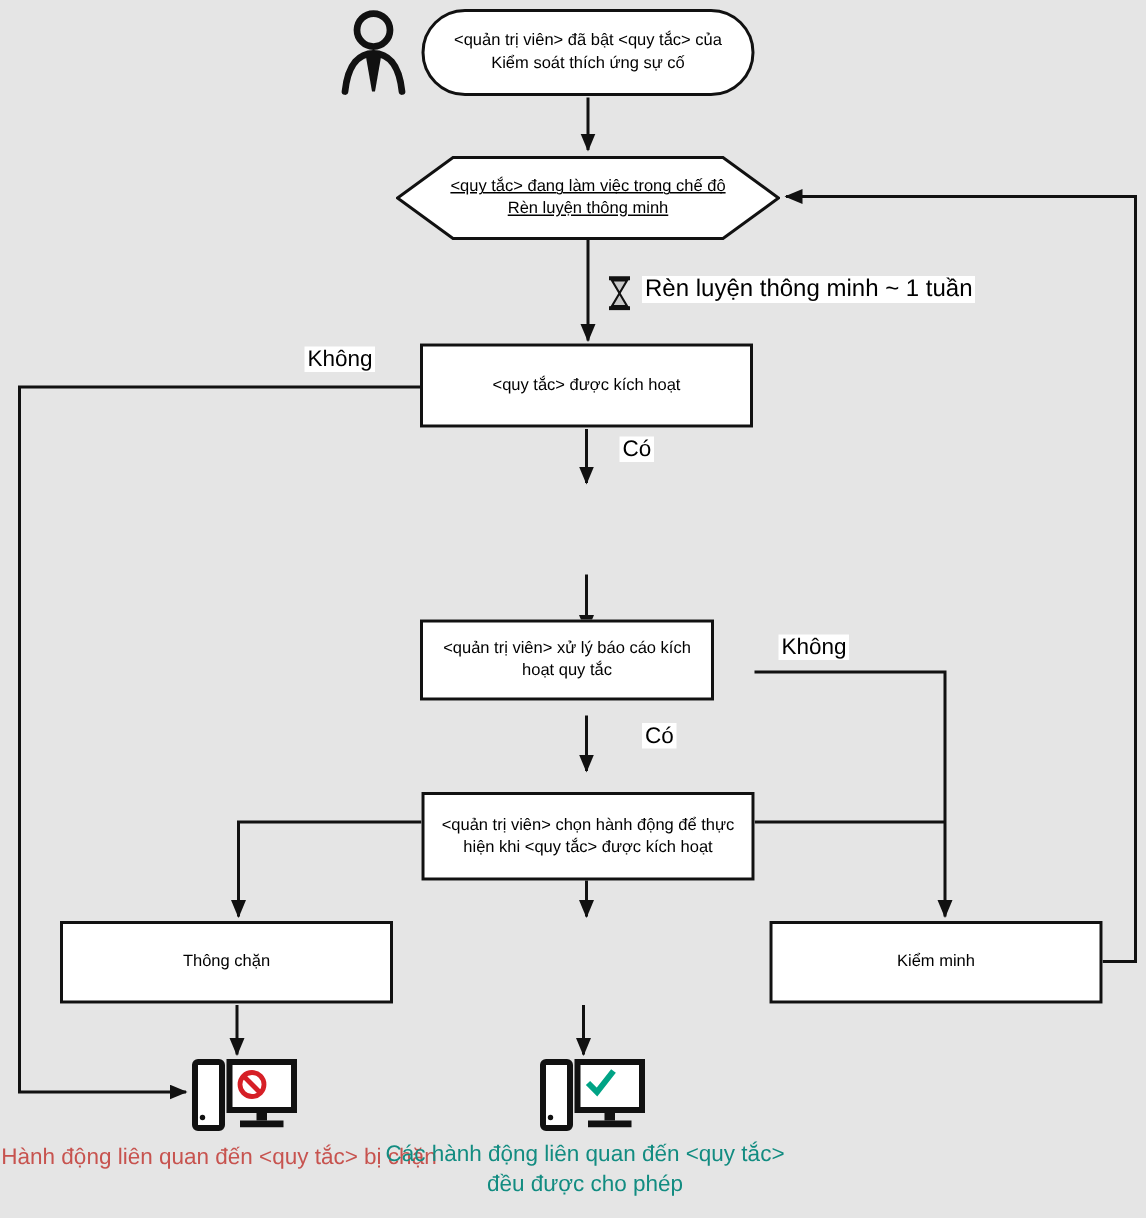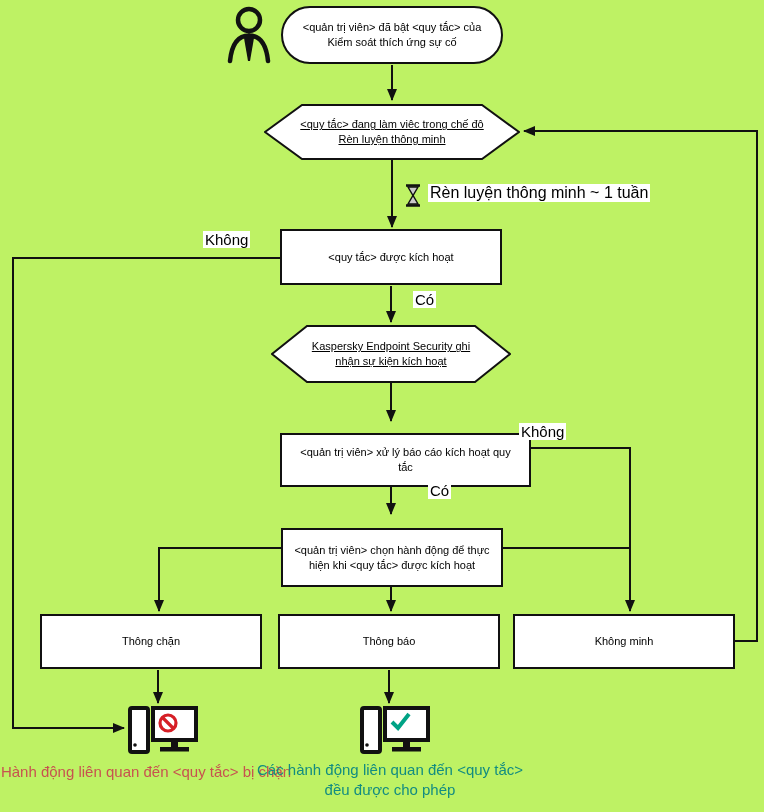--- a/index.html
+++ b/index.html
@@ -1,17 +1,17 @@
 <!DOCTYPE html>
 <html><head>
 <meta charset="utf-8">
 <style>
   html,body { margin:0; padding:0; background:#ffffff; }
   .canvas {
-    position:relative; width:764px; height:812px; background:#bef264;
+    position:relative; width:764px; height:812px; background:#e5e5e5;
     font-family:"Liberation Sans", sans-serif; color:#000; overflow:hidden;
   }
   .connectors { position:absolute; left:0; top:0; z-index:1; }
   .connectors path { stroke:#111; stroke-width:2; fill:none; }
   .node {
     position:absolute; z-index:2; display:flex; align-items:center; justify-content:center;
     text-align:center; font-size:11px; line-height:1.32; background:#fff;
   }
   .rect { border:2px solid #111; padding:2px 10px; box-sizing:border-box; }
   .stadium { border:2px solid #111; border-radius:29px; padding:2px 16px; box-sizing:border-box; }
@@ -74,46 +74,37 @@
   </svg>
   <div class="lbl" style="left:428px; top:184px; font-size:16px;">Rèn luyện thông minh ~ 1 tuần</div>
 
   <div class="node rect" style="left:280px; top:229px; width:222px; height:56px;">
     <span>&lt;quy tắc&gt; được kích hoạt</span>
   </div>
 
   <div class="lbl" style="left:203px; top:231px;">Không</div>
   <div class="lbl" style="left:413px; top:291px;">Có</div>
 
-  <div class="node hex" style="left:271px; top:325px; width:240px; height:58px;">
-    <svg width="240" height="58" viewBox="0 0 240 58">
-      <polygon points="36,1 204,1 239,29 204,57 36,57 1,29" style="fill:#fff;stroke:#111;stroke-width:2"></polygon>
-    </svg>
-    <span class="hex-txt">Kaspersky Endpoint Security ghi nhận sự kiện kích hoạt</span>
-  </div>
 
-  <div class="node rect" style="left:280px; top:433px; width:251px; height:54px;">
+  <div class="node rect" style="left:280px; top:413px; width:196px; height:54px;">
     <span>&lt;quản trị viên&gt; xử lý báo cáo kích hoạt quy tắc</span>
   </div>
 
   <div class="lbl" style="left:519px; top:423px;">Không</div>
   <div class="lbl" style="left:428px; top:482px;">Có</div>
 
   <div class="node rect" style="left:281px; top:528px; width:222px; height:59px;">
     <span>&lt;quản trị viên&gt; chọn hành động để thực hiện khi &lt;quy tắc&gt; được kích hoạt</span>
   </div>
 
   <div class="node rect" style="left:40px; top:614px; width:222px; height:55px;">
     <span>Thông chặn</span>
   </div>
-  <div class="node rect" style="left:278px; top:614px; width:222px; height:55px;">
-    <span>Thông báo</span>
-  </div>
   <div class="node rect" style="left:513px; top:614px; width:222px; height:55px;">
-    <span>Không minh</span>
+    <span>Kiểm minh</span>
   </div>
 
   <svg class="icon-abs" style="left:122px; top:698px;" width="78" height="60" viewBox="0 0 78 60">
     <rect x="8" y="10" width="18" height="44" rx="2" style="fill:#fff;stroke:#111;stroke-width:4"></rect>
     <circle cx="13" cy="47" r="1.8" style="fill:#111"></circle>
     <rect x="31" y="10" width="43" height="32" style="fill:#fff;stroke:#111;stroke-width:4"></rect>
     <rect x="49" y="42" width="7" height="7" style="fill:#111"></rect>
     <rect x="38" y="49" width="29" height="4.5" style="fill:#111"></rect>
     <g>
       <circle cx="46" cy="25" r="8" style="fill:none;stroke:#d61f26;stroke-width:3.2"></circle>

